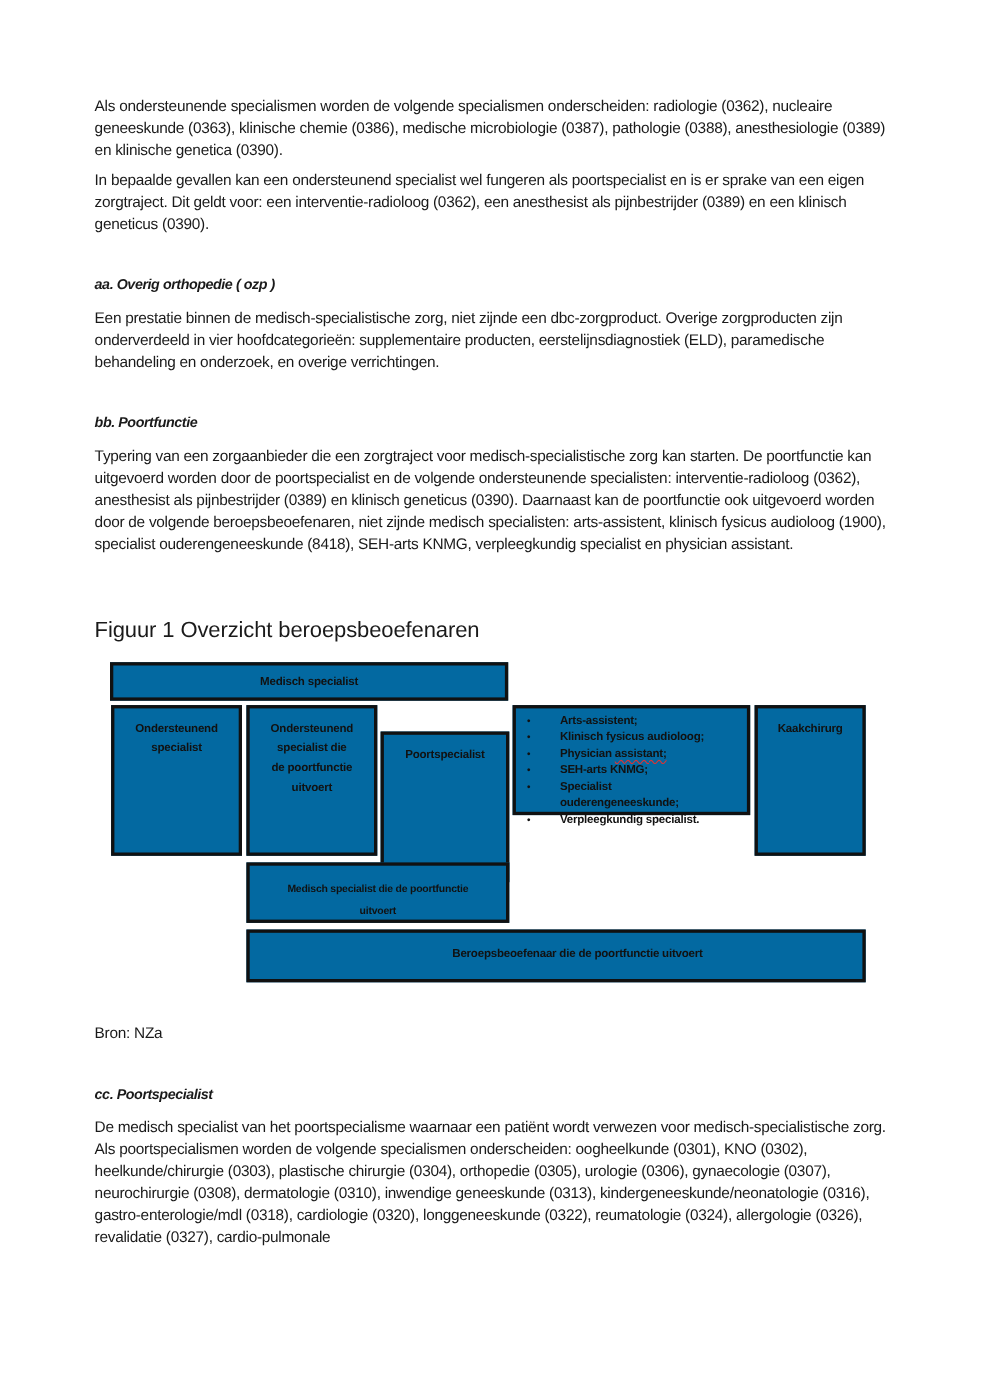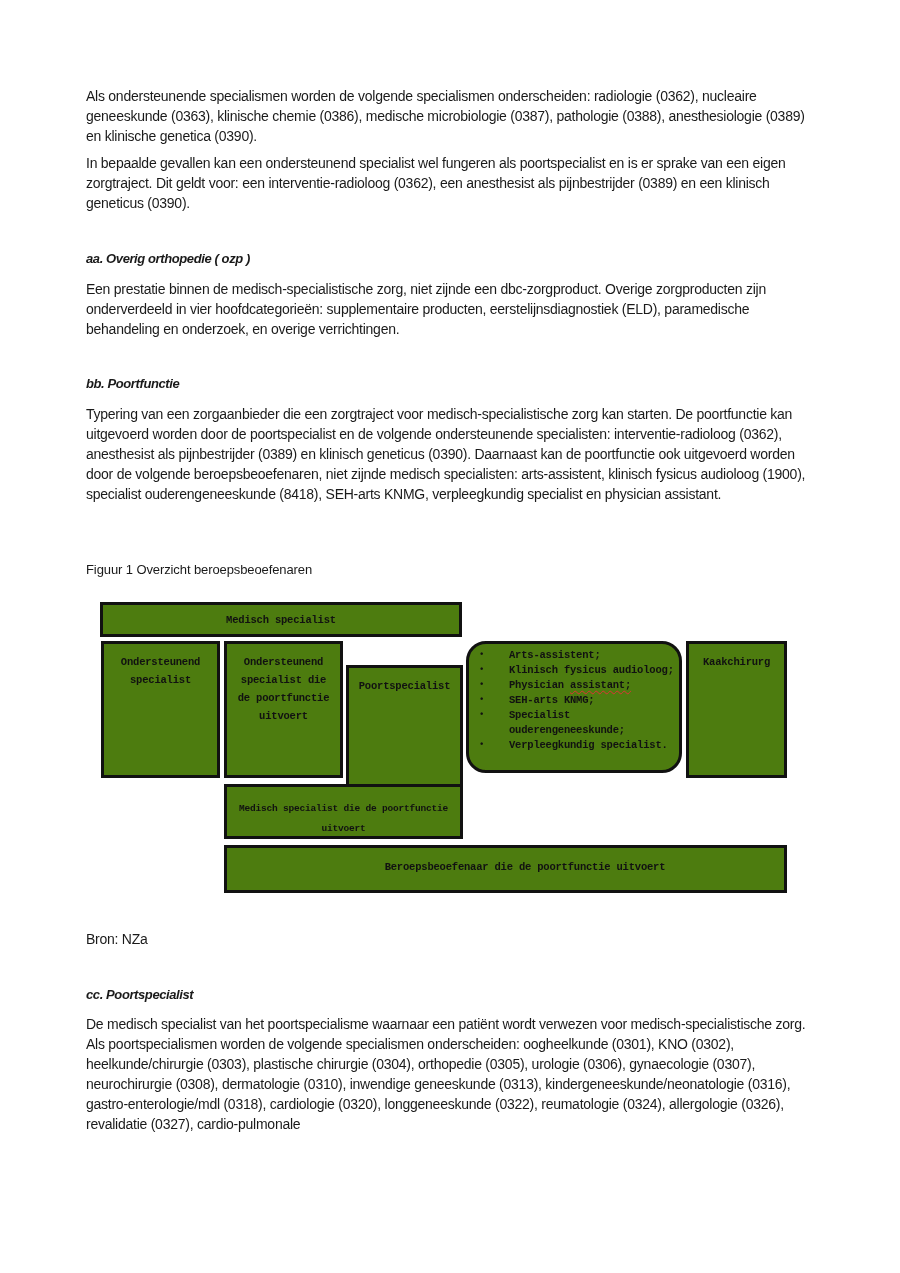--- a/index.html
+++ b/index.html
@@ -1,22 +1,22 @@
 <!DOCTYPE html>
 <html><head>
 <meta charset="utf-8">
 <style>
   html, body { margin: 0; padding: 0; background: #ffffff; }
   body { width: 900px; height: 1273px; position: relative; overflow: hidden;
          font-family: "Liberation Sans", sans-serif; color: #1a1a1a; }
   .p { position: absolute; left: 86px; width: 735px; font-size: 14px; line-height: 20px; margin: 0; letter-spacing: -0.25px; }
   .h { position: absolute; left: 86px; font-size: 13px; font-style: italic; margin: 0; letter-spacing: -0.4px; }
-  .caption { position: absolute; left: 86px; top: 562px; font-size: 13px; margin: 0; letter-spacing: -0.1px; }
-  .box { position: absolute; box-sizing: border-box; border: 3px solid #111; background: #4d7c0f;
-         font-family: Liberation Mono, monospace; font-weight: bold; font-size: 10.5px; color: #111;
+  .caption { position: absolute; left: 86px; top: 562px; font-size: 20px; margin: 0; letter-spacing: -0.1px; }
+  .box { position: absolute; box-sizing: border-box; border: 3px solid #111; background: #0369a1;
+         font-family: Liberation Sans, sans-serif; font-weight: bold; font-size: 10.5px; color: #111;
          text-align: center; line-height: 18px; letter-spacing: -0.2px; }
   .box .lbl { display: block; padding-top: 9px; }
   .box.list { text-align: left; padding: 4px 0 0 10px; }
   .box.list ul { list-style: none; margin: 0; padding: 0; }
   .box.list li { position: relative; padding-left: 30px; line-height: 15px; }
   .box.list li::before { content: "\2022"; position: absolute; left: 0; top: 0; font-size: 9px; }
   .footer { position: absolute; top: 1273px; font-size: 10px; letter-spacing: -0.2px; }
   .squiggle { text-decoration: underline wavy #d33; text-underline-offset: 2px; text-decoration-thickness: 1px; }
 </style>
 </head>
@@ -51,21 +51,21 @@
       <span>specialist  die</span><br>
       <span>de poortfunctie</span><br>
       <span>uitvoert</span>
     </span>
   </div>
 
   <div class="box" style="left:346px; top:641px; width:117px; height:137px;margin-top:24px;">
     <span class="lbl">Poortspecialist</span>
   </div>
 
-  <div class="box list" style="left:466px; top:641px; width:216px; height:132px;border-radius:20px;">
+  <div class="box list" style="left:466px; top:641px; width:216px; height:100px;">
     <ul>
       <li><span>Arts-assistent;</span></li>
       <li><span>Klinisch  fysicus  audioloog;</span></li>
       <li><span>Physician</span> <span class="squiggle">assistant;</span></li>
       <li><span>SEH-arts KNMG;</span></li>
       <li><span>Specialist</span><br><span>ouderengeneeskunde;</span></li>
       <li><span>Verpleegkundig   specialist.</span></li>
     </ul>
   </div>
 

